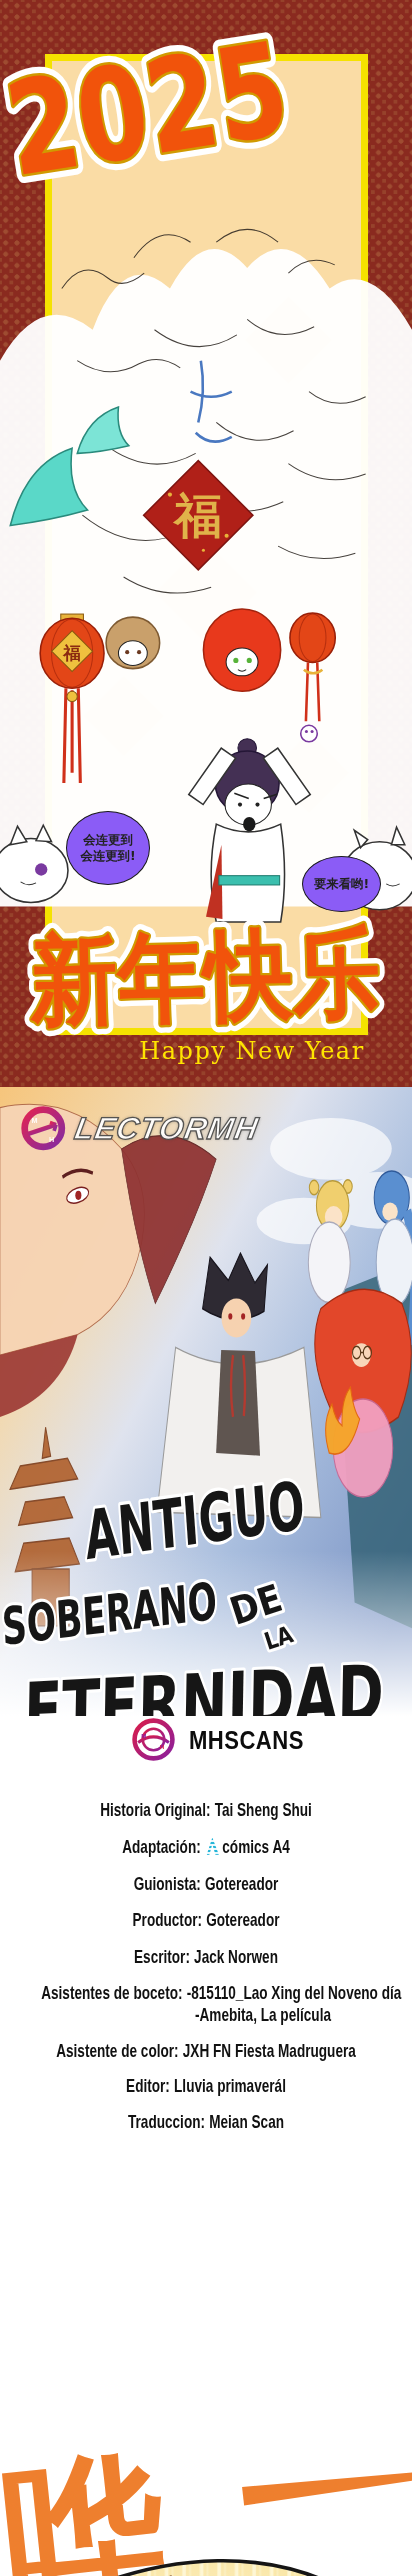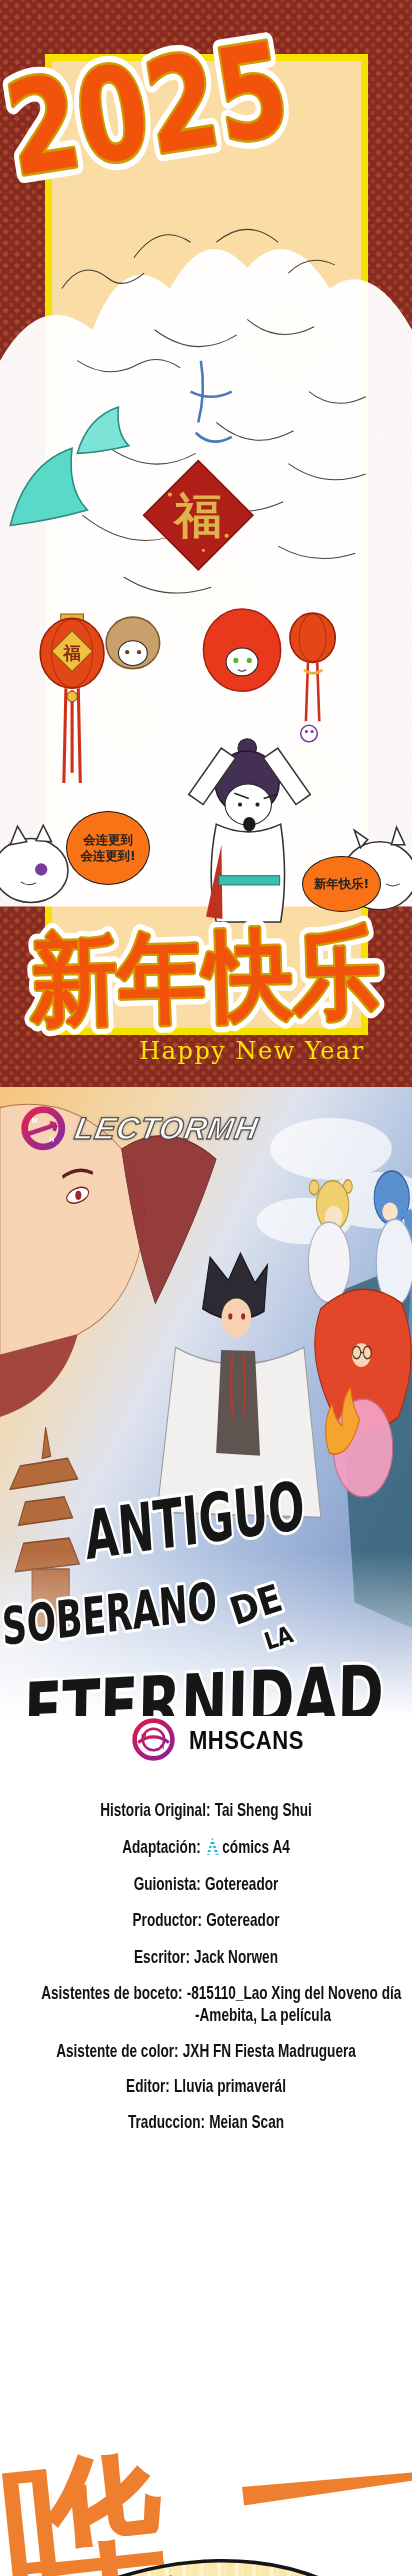--- a/index.html
+++ b/index.html
@@ -8,21 +8,21 @@
   .abs{position:absolute;}
   
   #card-bg{position:absolute;left:0;top:0;width:412px;height:1087px;background-color:#8a2a1f;
     background-image:radial-gradient(circle,#9e4c31 2.3px,transparent 2.6px),
                      radial-gradient(circle,#96422b 2.1px,transparent 2.3px);
     background-size:11.3px 11.3px,11.3px 11.3px;background-position:0 0,5.7px 5.7px;}
   #card-panel{position:absolute;left:45px;top:54px;width:309px;height:967px;
     border:7.2px solid #f5e200;background:#fadca5;}
   .hny{position:absolute;top:1037px;left:0;width:412px;text-align:center;
     font-family:"DejaVu Serif",serif;font-weight:400;font-size:24px;color:#ffe400;letter-spacing:1.5px;padding-left:46px;}
-  .cn-bubble{position:absolute;background:#f97316;border:1.5px solid #1a1a1a;border-radius:50%;
+  .cn-bubble{position:absolute;background:#8b5cf6;border:1.5px solid #1a1a1a;border-radius:50%;
     display:flex;align-items:center;justify-content:center;text-align:center;color:#222;
     font-weight:600;font-size:12.4px;line-height:1.3;font-family:"DejaVu Sans",sans-serif;}
   
   #cover{position:absolute;left:0;top:1087px;width:412px;height:629px;overflow:hidden;}
   .wm{position:absolute;top:1104px;left:18.5px;display:flex;align-items:center;gap:7.2px;opacity:.93;z-index:6;}
   .wm-text{font-family:"Liberation Sans",sans-serif;font-style:italic;font-weight:900;font-size:31px;
     color:#fff;-webkit-text-stroke:1.3px #4a4a4a;transform:skewX(-10deg);letter-spacing:1px;
     text-shadow:0 0 3.1px rgba(60,60,60,.6);}
   
   #credits{position:absolute;left:0;top:1716px;width:412px;height:706px;background:#fff;}
@@ -171,21 +171,21 @@
       </g>
     </svg>
 
     <div class="cn-bubble" style="left:66px;top:811px;width:82px;height:72px;">
       <div>
         <span>会连更到</span><br>
         <span>会连更到!</span>
       </div>
     </div>
     <div class="cn-bubble" style="left:302px;top:856px;width:77px;height:54px;">
-      <span>新年快乐!</span>
+      <span>要来看哟!</span>
     </div>
 
     <div class="hny">Happy New Year</div>
   </section>
 
   <div id="cover">
     <svg width="412" height="629" viewBox="0 0 1220 1220" preserveAspectRatio="none" style="position:absolute;left:0;top:0;width:412px;height:629px;">
       <defs>
         <linearGradient id="coverGrad" x1="0" y1="0" x2="1" y2="0.8">
           <stop offset="0" stop-color="#f6c57c"></stop>

